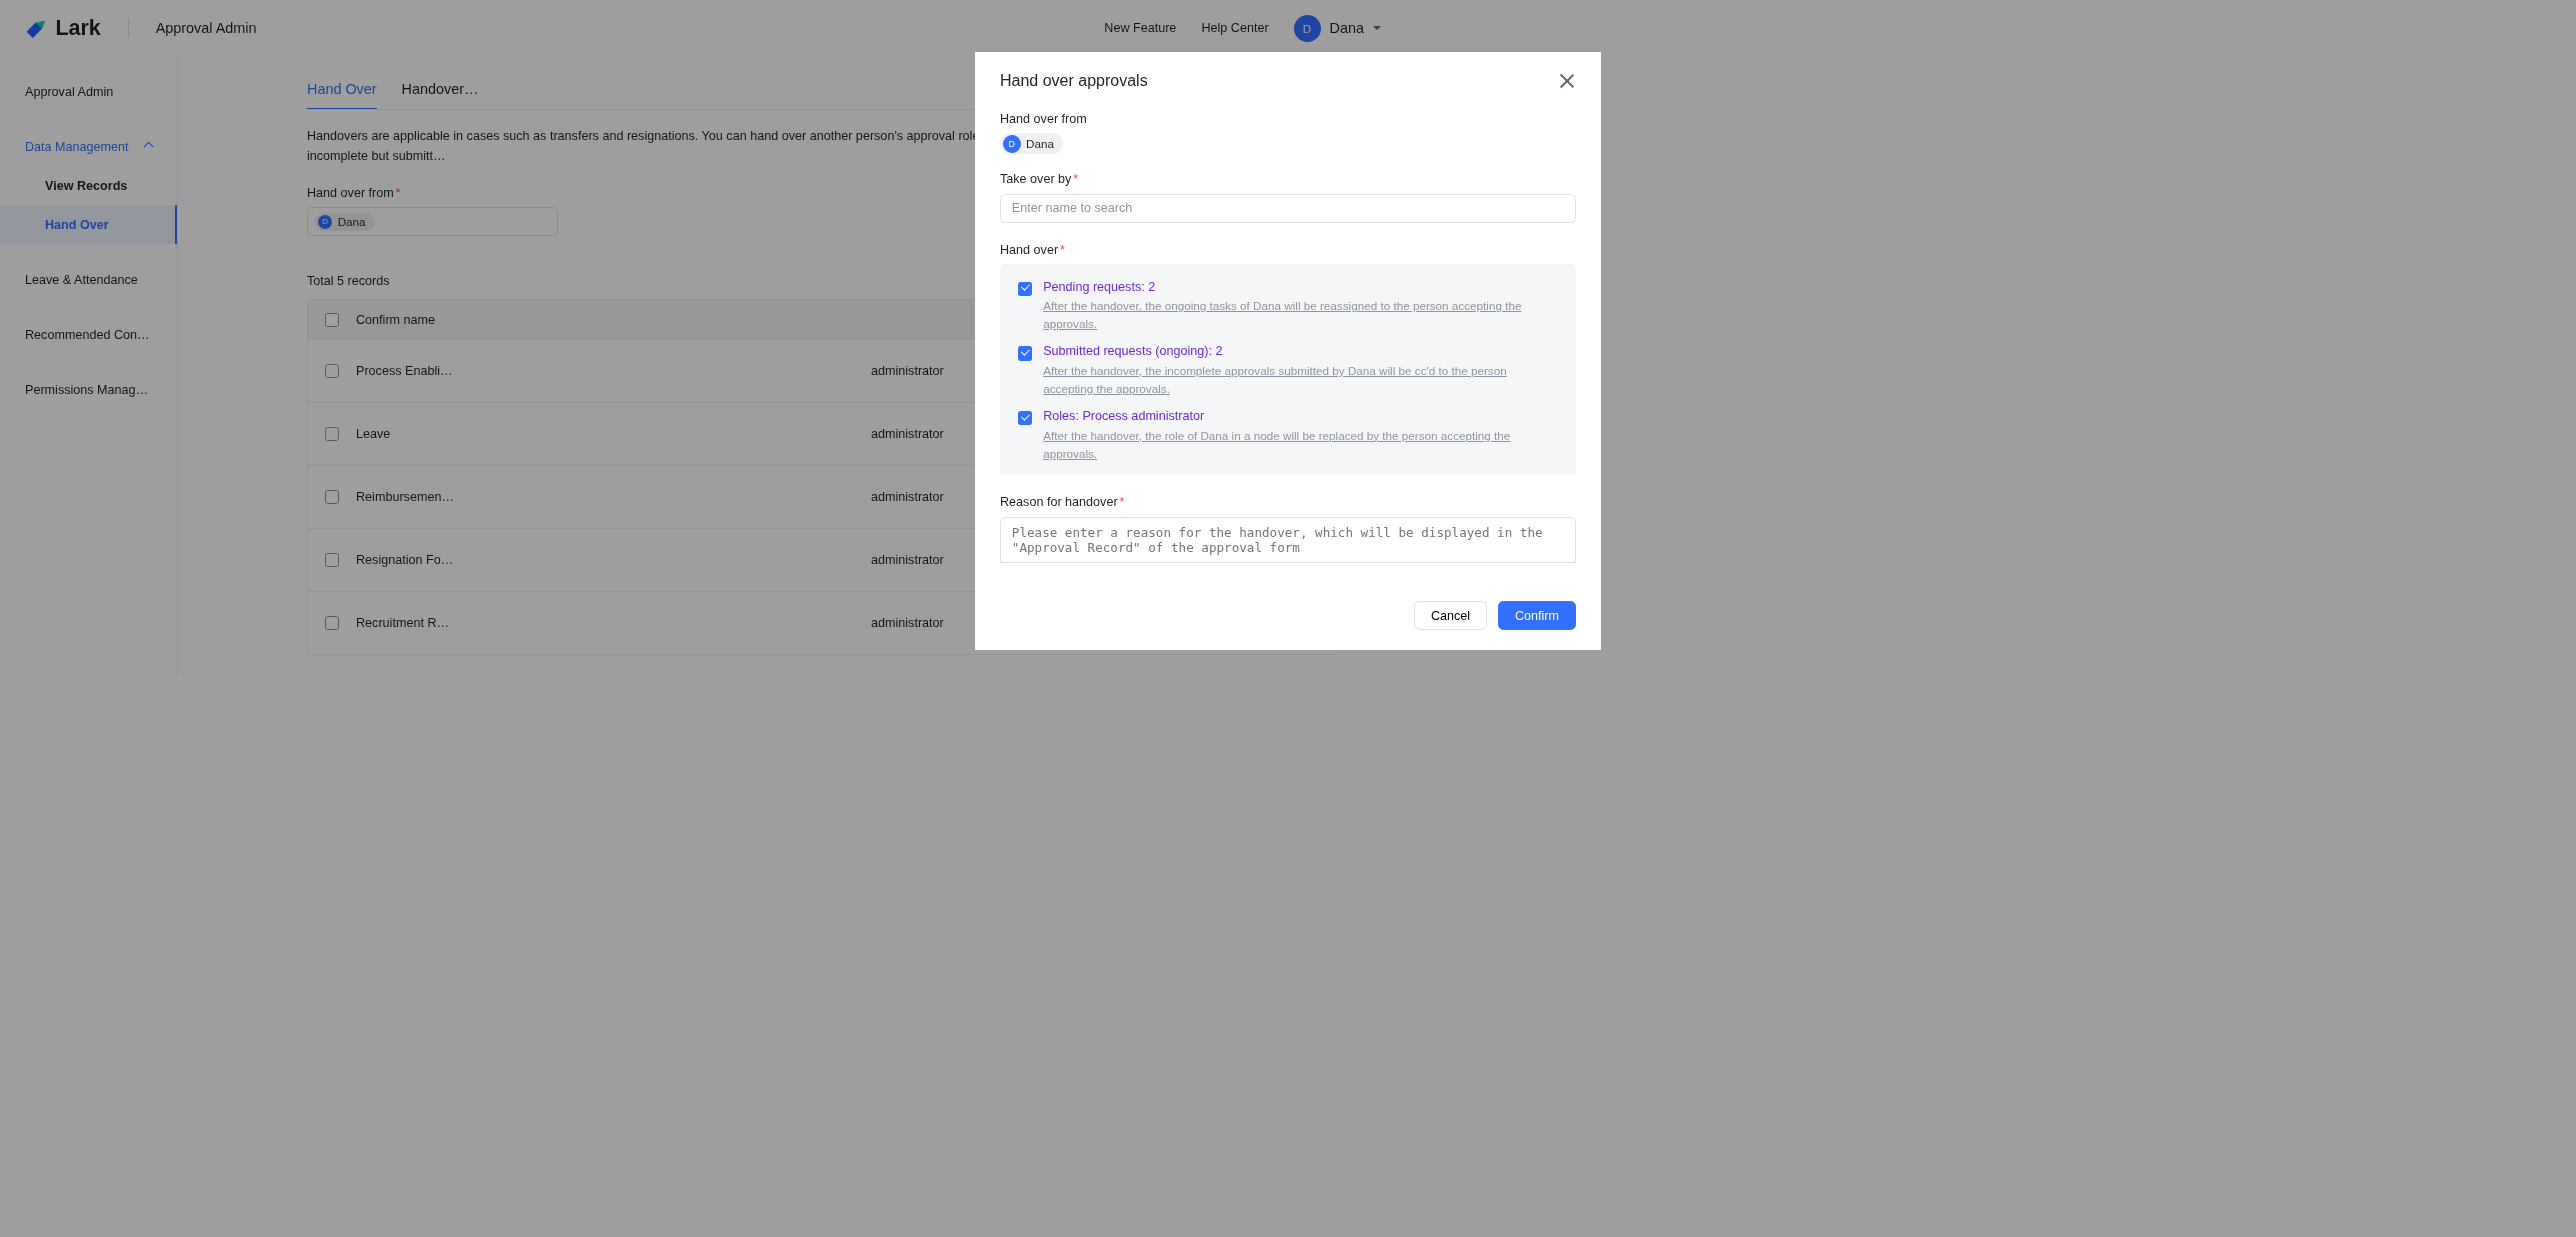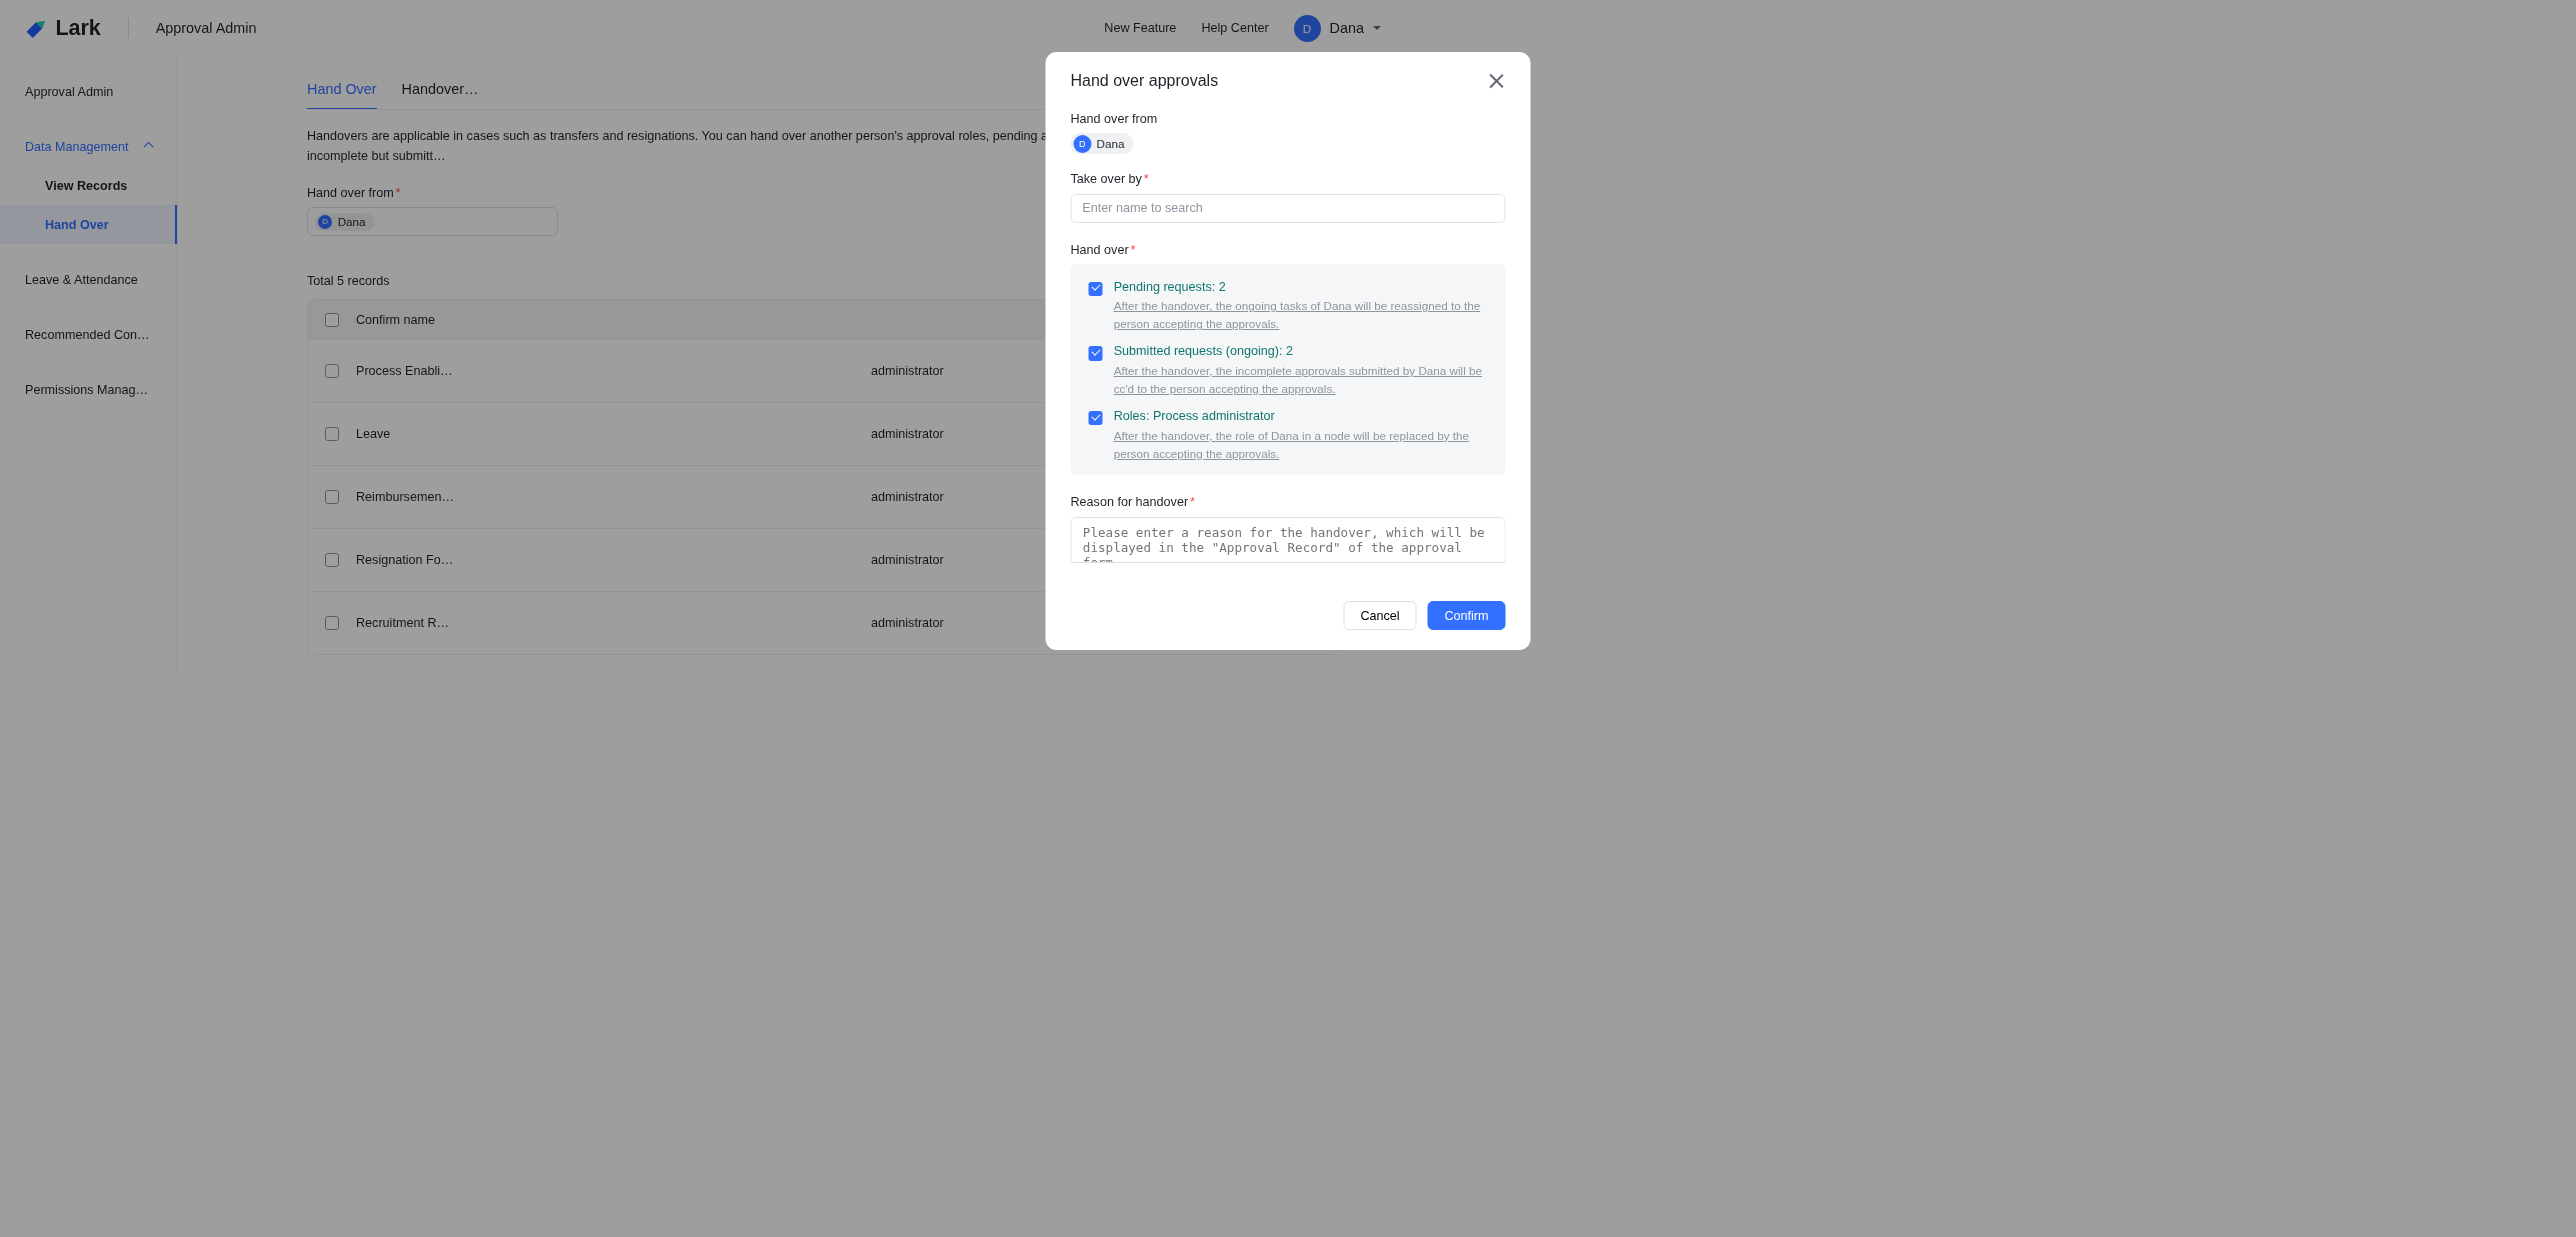--- a/index.html
+++ b/index.html
@@ -56,42 +56,42 @@
 .trow.header { background: #f5f6f7; font-weight: 400; color: #1f2329; border-top: none; }
 .trow.body { height: 63px; }
 .tcell { padding-left: 0; }
 .tcell.check { display: flex; justify-content: center; }
 .chk { width: 14.4px; height: 14.4px; border: 1.3px solid #8f959e; border-radius: 2.7px; background: #fff; }
 .tcell.action { text-align: center; }
 .link { color: #3370ff; cursor: pointer; }
 
 
 .overlay { position: fixed; inset: 0; background: rgba(0,0,0,0.38); z-index: 50; }
-.modal { position: absolute; top: 52px; left: 50%; transform: translateX(-50%); width: 485px; height: 598px; background: #fff; border-radius: 11px; display: flex; flex-direction: column; }
+.modal { position: absolute; top: 52px; left: 50%; transform: translateX(-50%); width: 626px; height: 598px; background: #fff; border-radius: 0; display: flex; flex-direction: column; }
 .modal-head { padding: 20px 25px 9px; display: flex; justify-content: space-between; align-items: flex-start; }
 .modal-title { font-size: 16px; font-weight: 500; }
 .close-x { width: 18px; height: 18px; cursor: pointer; position: relative; }
 .close-x::before, .close-x::after { content: ""; position: absolute; left: 8px; top: 0; width: 1.8px; height: 18px; background: #646a73; }
 .close-x::before { transform: rotate(45deg); }
 .close-x::after { transform: rotate(-45deg); }
 
 .modal-body { padding: 9px 25px 0; flex: 1; overflow: hidden; }
 .form-lbl { font-size: 12.6px; color: #1f2329; margin-bottom: 7.2px; margin-top: 3.6px; }
 .static-chip-row { margin-bottom: 18px; }
 .text-input { width: 100%; height: 29px; border: 0.9px solid #dee0e3; border-radius: 5.4px; padding: 0 10.8px; font-size: 12.6px; outline: none; }
 .text-input::placeholder { color: #8f959e; }
 .text-area { width: 100%; min-height: 36px; border: 0.9px solid #dee0e3; border-radius: 5.4px 5.4px 0 0; padding: 7.2px 10.8px; font-size: 12.6px; resize: none; outline: none; }
 .input-wrap { margin-bottom: 20px; }
 .check-panel { background: #f5f6f7; border-radius: 5.4px; padding: 16px 18px 12.6px; margin-bottom: 20px; }
 .check-row { display: flex; gap: 10.8px; margin-bottom: 10.8px; }
 .check-row:last-child { margin-bottom: 0; }
 .check-box { width: 14.4px; height: 14.4px; border-radius: 2.7px; background: #3370ff; flex-shrink: 0; margin-top: 1.8px; position: relative; }
 .check-box::after { content: ""; position: absolute; left: 4.5px; top: 0.9px; width: 3.6px; height: 7.2px; border-right: 1.8px solid #fff; border-bottom: 1.8px solid #fff; transform: rotate(45deg); }
 .check-body { flex: 1; }
-.check-title { font-size: 12.6px; color: #0f766e; margin-bottom: 3.6px; }
+.check-title { font-size: 12.6px; color: #6d28d9; margin-bottom: 3.6px; }
 .check-desc { font-size: 11.7px; color: #8f959e; line-height: 1.55; text-decoration: underline; }
 .reason-wrap { overflow: hidden; }
 
 .modal-foot { padding: 14.4px 25px 20px; display: flex; justify-content: flex-end; gap: 10.8px; border-top: none; }
 </style>
 </head>
 <body>
 
 <div class="topbar">
   <div class="logo-group">

